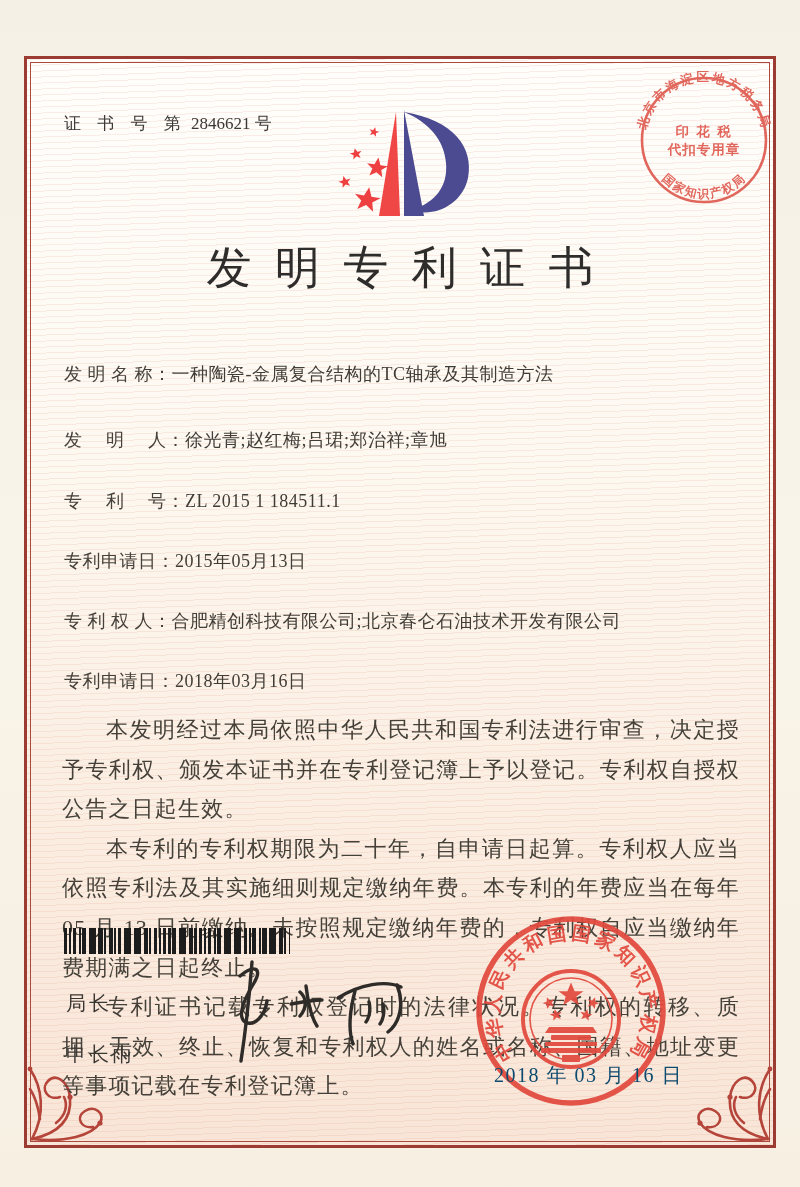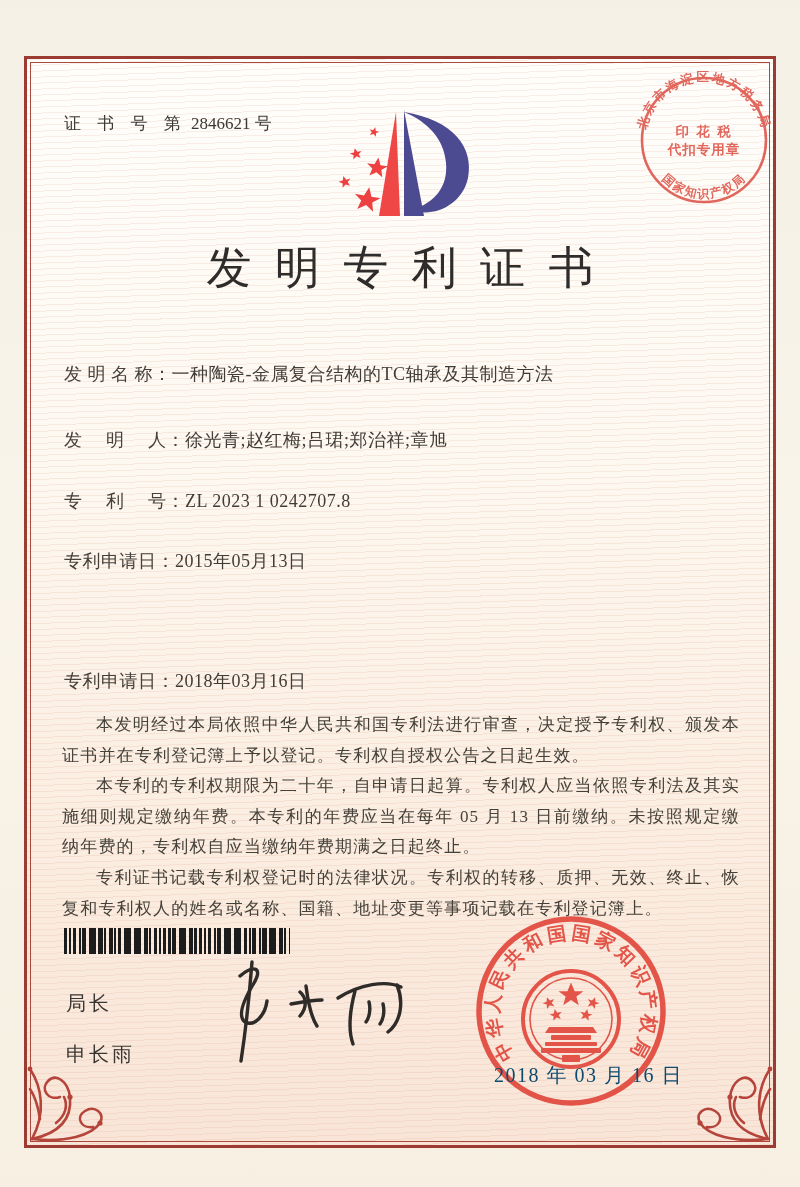--- a/index.html
+++ b/index.html
@@ -34,21 +34,21 @@
     font-size:45px;font-weight:400;color:#2e2d2b;
     letter-spacing:.52em;text-indent:.52em;z-index:4;
   }
   
   .field{position:absolute;left:64px;right:58px;font-size:18px;color:#403c36;z-index:4;letter-spacing:.5px;}
   .field .lab{color:#45413a;}
   .f0{top:362px}.f1{top:428px}.f2{top:489px}.f3{top:549px}.f4{top:609px}.f5{top:669px}
   
   .paras{position:absolute;left:62px;right:60px;top:710px;z-index:4;}
   .paras p{
-    margin:0;font-size:17px;line-height:1.8;color:#454139;
+    margin:0;font-size:22px;line-height:1.8;color:#454139;
     text-indent:2em;text-align:justify;letter-spacing:1.2px;
   }
   
   .barcode{
     position:absolute;left:64px;top:928px;width:226px;height:26px;z-index:4;
     background-image:
       repeating-linear-gradient(90deg,#1c1c1c 0 2px,transparent 2px 5px),
       repeating-linear-gradient(90deg,#1c1c1c 0 3px,transparent 3px 9px),
       repeating-linear-gradient(90deg,transparent 0 6px,#1c1c1c 6px 7px,transparent 7px 14px);
   }
@@ -141,24 +141,27 @@
 
   <div class="title">发明专利证书</div>
 
   <div class="field f0">
     <span class="lab">发 明 名 称：</span><span>一种陶瓷-金属复合结构的TC轴承及其制造方法</span>
   </div>
   <div class="field f1">
     <span class="lab">发　 明　 人：</span><span>徐光青;赵红梅;吕珺;郑治祥;章旭</span>
   </div>
   <div class="field f2">
-    <span class="lab">专　 利　 号：</span><span>ZL 2023 1 0242707.8</span>
+    <span class="lab">专　 利　 号：</span><span>ZL 2015 1 184511.1</span>
   </div>
   <div class="field f3">
     <span class="lab">专利申请日：</span><span>2015年05月13日</span>
+  </div>
+  <div class="field f4">
+    <span class="lab">专 利 权 人：</span><span>合肥精创科技有限公司;北京春仑石油技术开发有限公司</span>
   </div>
   <div class="field f5">
     <span class="lab">专利申请日：</span><span>2018年03月16日</span>
   </div>
 
   <div class="paras">
     <p>本发明经过本局依照中华人民共和国专利法进行审查，决定授予专利权、颁发本证书并在专利登记簿上予以登记。专利权自授权公告之日起生效。</p>
     <p>本专利的专利权期限为二十年，自申请日起算。专利权人应当依照专利法及其实施细则规定缴纳年费。本专利的年费应当在每年 05 月 13 日前缴纳。未按照规定缴纳年费的，专利权自应当缴纳年费期满之日起终止。</p>
     <p>专利证书记载专利权登记时的法律状况。专利权的转移、质押、无效、终止、恢复和专利权人的姓名或名称、国籍、地址变更等事项记载在专利登记簿上。</p>
   </div>

